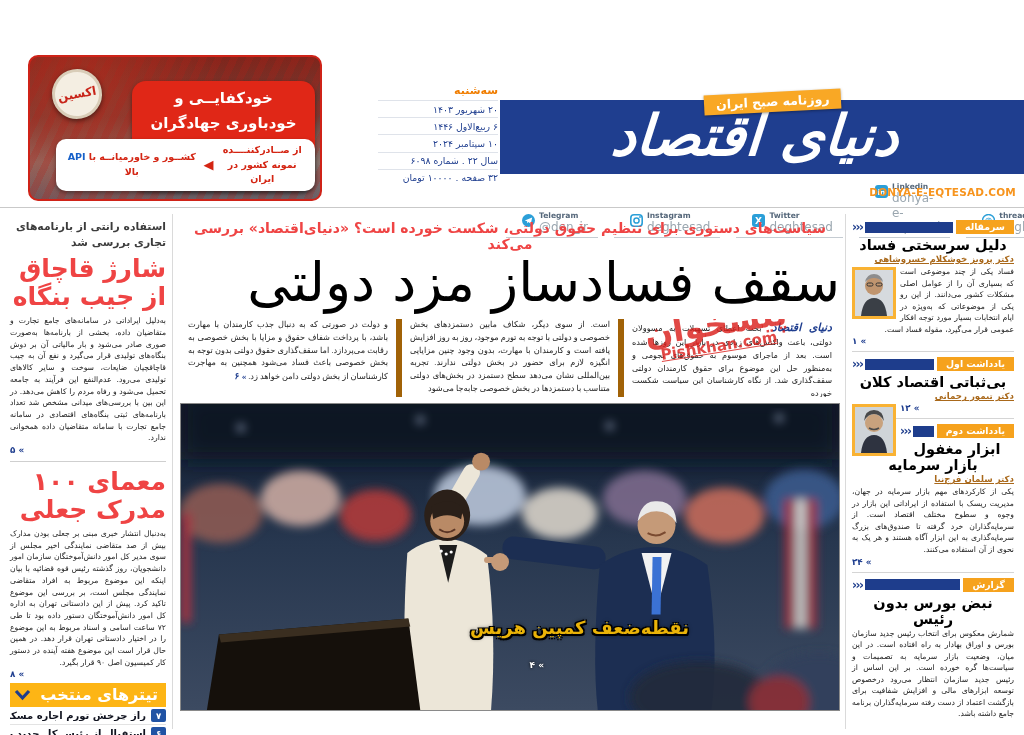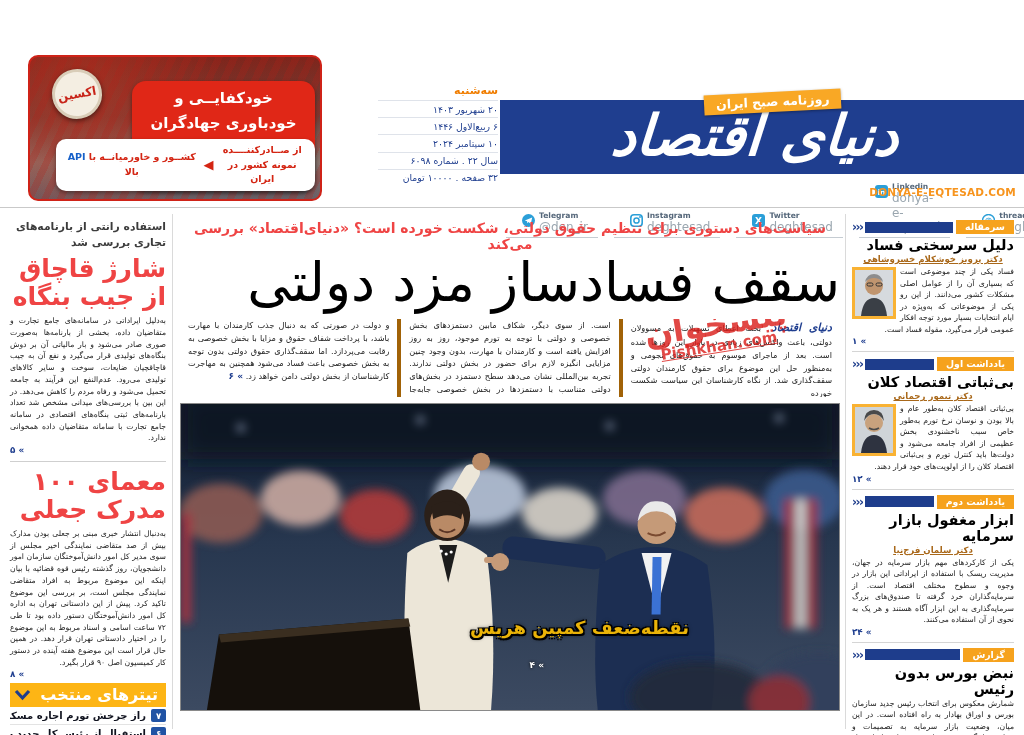--- a/index.html
+++ b/index.html
@@ -77,21 +77,21 @@
   .sel-label { font-size:10px; font-weight:bold; color:#10131f; white-space:nowrap; overflow:hidden; }
 
   
   .centercol { position:absolute; left:180px; top:220px; width:660px; }
   .kicker { text-align:center; font-size:14px; font-weight:bold; color:#ef4444; direction:rtl; }
   .headline { text-align:right; font-size:54px; font-weight:400; color:#000; direction:rtl;
               line-height:1.08; margin-top:2px; letter-spacing:-1px; }
   .lead { position:relative; display:flex; direction:rtl; margin-top:7px; height:78px; overflow:hidden; }
   .lead-col { flex:1; padding:0 8px; font-size:8.2px; line-height:1.55; text-align:justify;
               color:#222; direction:rtl; }
-  .lead-col + .lead-col { border-left:none; border-right:4px solid #a16207; }
+  .lead-col + .lead-col { border-left:none; border-right:6px solid #a16207;font-family:Liberation Serif, serif; }
   .minilogo { color:#1f3e8f; font-weight:bold; font-style:italic; font-size:11px; margin-left:4px; }
   .lead-ref { color:#1f3e8f; font-weight:bold; font-size:9px; direction:ltr; display:inline-block; }
   .watermark { position:absolute; right:52px; top:-12px; transform:rotate(-9deg); text-align:center;
                color:rgba(218,32,28,.82); pointer-events:none; z-index:6; }
   .wm-fa { font-size:33px; font-weight:900; line-height:1; }
   .wm-en { font-size:15px; font-weight:bold; text-decoration:underline; margin-top:-3px; }
 
   .photo { position:relative; margin-top:6px; height:308px; background:#16243c;
            border:1px solid #8a8a8a; overflow:hidden; }
   .overlay-cap { position:absolute; right:150px; bottom:72px; color:#eab308; font-size:18px;
@@ -101,22 +101,22 @@
   .overlay-ref { position:absolute; right:295px; bottom:40px; color:#fff; font-size:9px;
                  font-weight:bold; direction:ltr; text-shadow:0 0 3px #000; }
 
   
   .rightcol { position:absolute; left:852px; top:220px; width:162px; direction:rtl; text-align:right; }
   .sec-head { display:flex; align-items:center; gap:3px; direction:rtl; }
   .sec-badge { background:#f6a21d; color:#fff; font-size:9.3px; font-weight:bold;
                padding:1px 9px 2px; flex:0 0 auto; }
   .sec-bar { flex:1 1 auto; height:11px; background:#1e3d8c; }
   .sec-chev { color:#1e3d8c; font-weight:900; font-size:12px; letter-spacing:-1.5px; flex:0 0 auto; }
-  .sec-title { text-align:right; font-weight:900; font-size:14.5px; color:#000; margin:3px 0 1px; }
-  .sec-author { text-align:center; font-size:8.6px; font-weight:bold; color:#a9681a;
+  .sec-title { text-align:center; font-weight:900; font-size:14.5px; color:#000; margin:3px 0 1px; }
+  .sec-author { text-align:right; font-size:8.6px; font-weight:bold; color:#a9681a;
                 text-decoration:underline; margin-bottom:2px; }
   .sec-body { font-size:7.7px; line-height:1.5; text-align:justify; color:#222; }
   .portrait { float:left; width:44px; height:52px; border:3px solid #f9b233;
               margin:1px 4px 1px 0; overflow:hidden; background:#dfe3e6; }
   .sec-ref { text-align:left; color:#1f3e8f; font-weight:bold; font-size:8.8px;
              direction:ltr; margin-top:1px; }
   .sec-div { border-top:1px solid #d5d5d5; margin:5px 0; }
 </style>
 </head>
 <body>
@@ -402,21 +402,20 @@
       <div class="sec-body">
         <span class="portrait">
           <svg width="38" height="46">
               <rect width="38" height="46" fill="#cfd4d8"></rect>
               <circle cx="19" cy="16" r="9" fill="#c8a27d"></circle>
               <path d="M9,14 Q10,3 19,3 Q28,3 29,14 Q25,7 19,7 Q13,7 9,14 Z" fill="#4a4a4a"></path>
               <path d="M14,21 Q19,24 24,21" stroke="#4a4a4a" stroke-width="1.6" fill="none"></path>
               <path d="M6,46 Q8,28 19,28 Q30,28 32,46 Z" fill="#2e3340"></path>
             </svg>
         </span>
-        <span>بی‌ثباتی اقتصاد کلان به‌طور عام و بالا بودن و نوسان نرخ تورم به‌طور خاص سبب ناخشنودی بخش عظیمی از افراد جامعه می‌شود و دولت‌ها باید کنترل تورم و بی‌ثباتی اقتصاد کلان را از اولویت‌های خود قرار دهند.</span>
       </div>
       <div class="sec-ref">۱۲ «</div>
     </section>
     <div class="sec-div"></div>
 
     <section>
       <div class="sec-head">
         <span class="sec-badge">یادداشت دوم</span>
         <span class="sec-bar"></span>
         <span class="sec-chev">‹‹‹</span>

